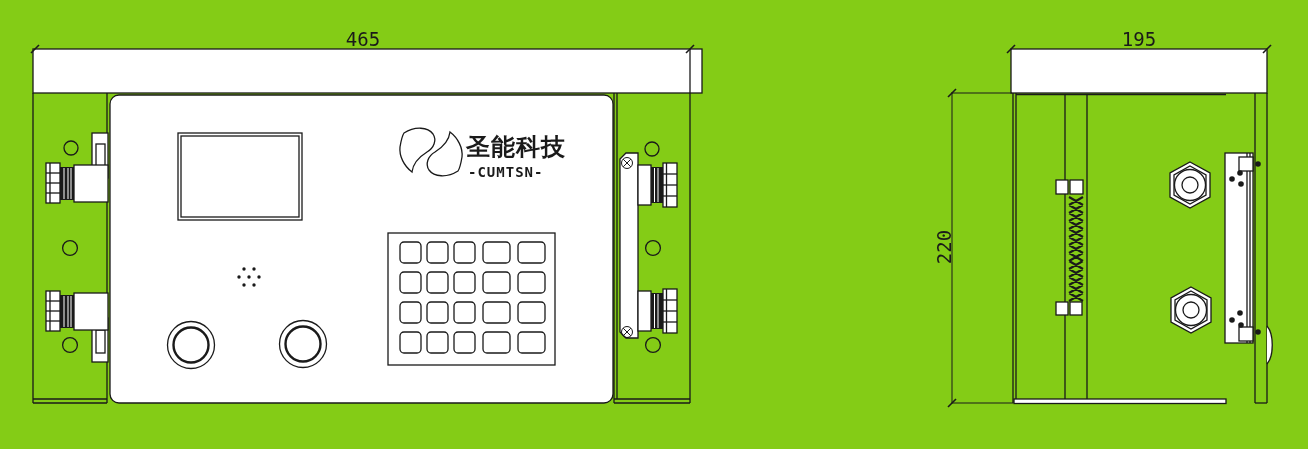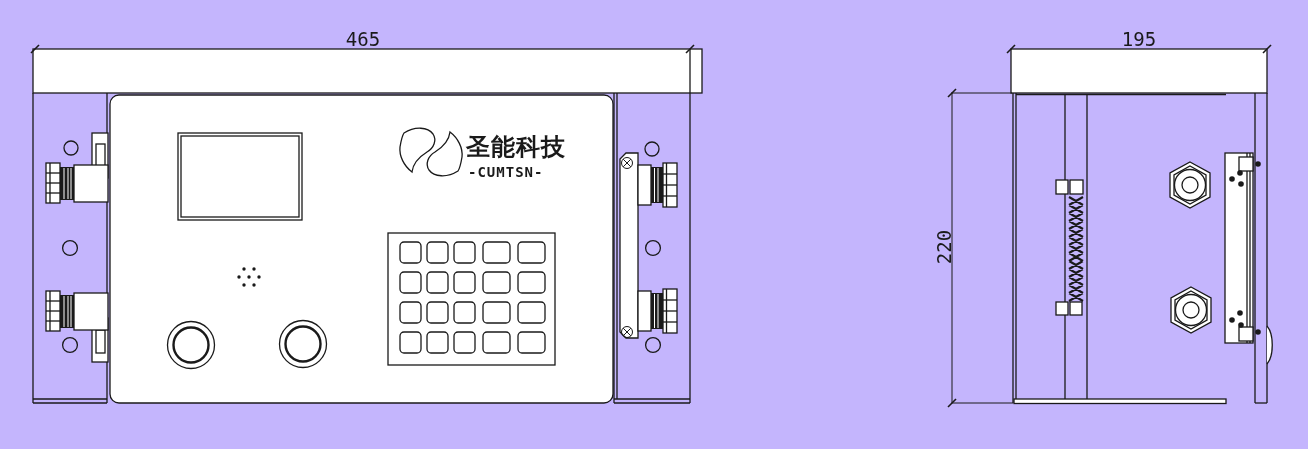--- a/index.html
+++ b/index.html
@@ -1,17 +1,17 @@
 <!DOCTYPE html>
 <html style="--line: #1a1a1a;"><head>
 <meta charset="utf-8">
 <style>
   :root { --line:#1a1a1a; }
   html,body { margin:0; padding:0; background:#ffffff; }
-  .stage { position:relative; width:1308px; height:449px; background:#c4b5fd; overflow:hidden;
+  .stage { position:relative; width:1308px; height:449px; background:#84cc16; overflow:hidden;
            font-family:"DejaVu Sans", sans-serif; }
   svg { display:block; }
   .ln   { fill:none; stroke:var(--line); stroke-width:1.3; }
   .lnf  { fill:#ffffff; stroke:var(--line); stroke-width:1.3; }
   .thin { fill:none; stroke:var(--line); stroke-width:1; }
   .thick{ fill:none; stroke:var(--line); stroke-width:2.4; }
   .blk  { fill:var(--line); stroke:none; }
   .wht  { fill:none; stroke:#ffffff; stroke-width:1; }
   .tick { fill:none; stroke:var(--line); stroke-width:1.6; }
   .braid{ fill:none; stroke:var(--line); stroke-width:2.2; }

